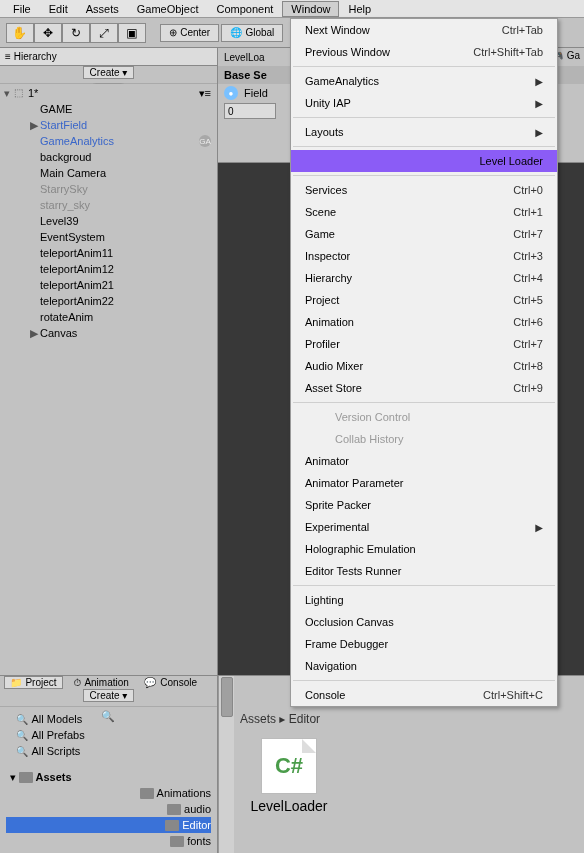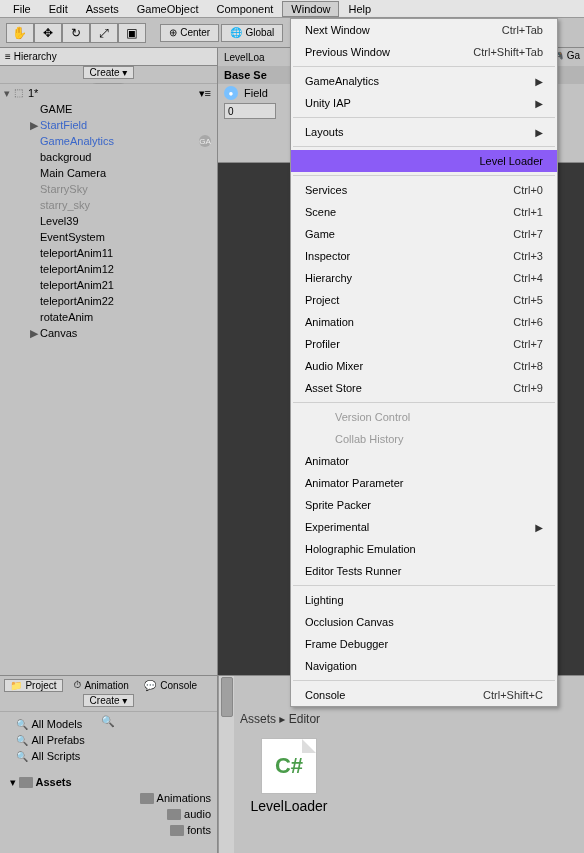--- a/index.html
+++ b/index.html
@@ -381,20 +381,25 @@
         <div class="ptree-row indent2">
           <span style="width:10px;"></span>
           <span class="folder-icon"></span>
           <span>Animations</span>
         </div>
         <div class="ptree-row indent2">
           <span style="width:10px;"></span>
           <span class="folder-icon"></span>
           <span>audio</span>
         </div>
+        <div class="ptree-row indent2 sel">
+          <span style="width:10px;"></span>
+          <span class="folder-icon"></span>
+          <span>Editor</span>
+        </div>
         <div class="ptree-row indent2">
           <span style="width:10px;"></span>
           <span class="folder-icon"></span>
           <span>fonts</span>
         </div>
       </div>
   </div>
   <div class="vscroll">
       <div class="thumb"></div>
     </div>

